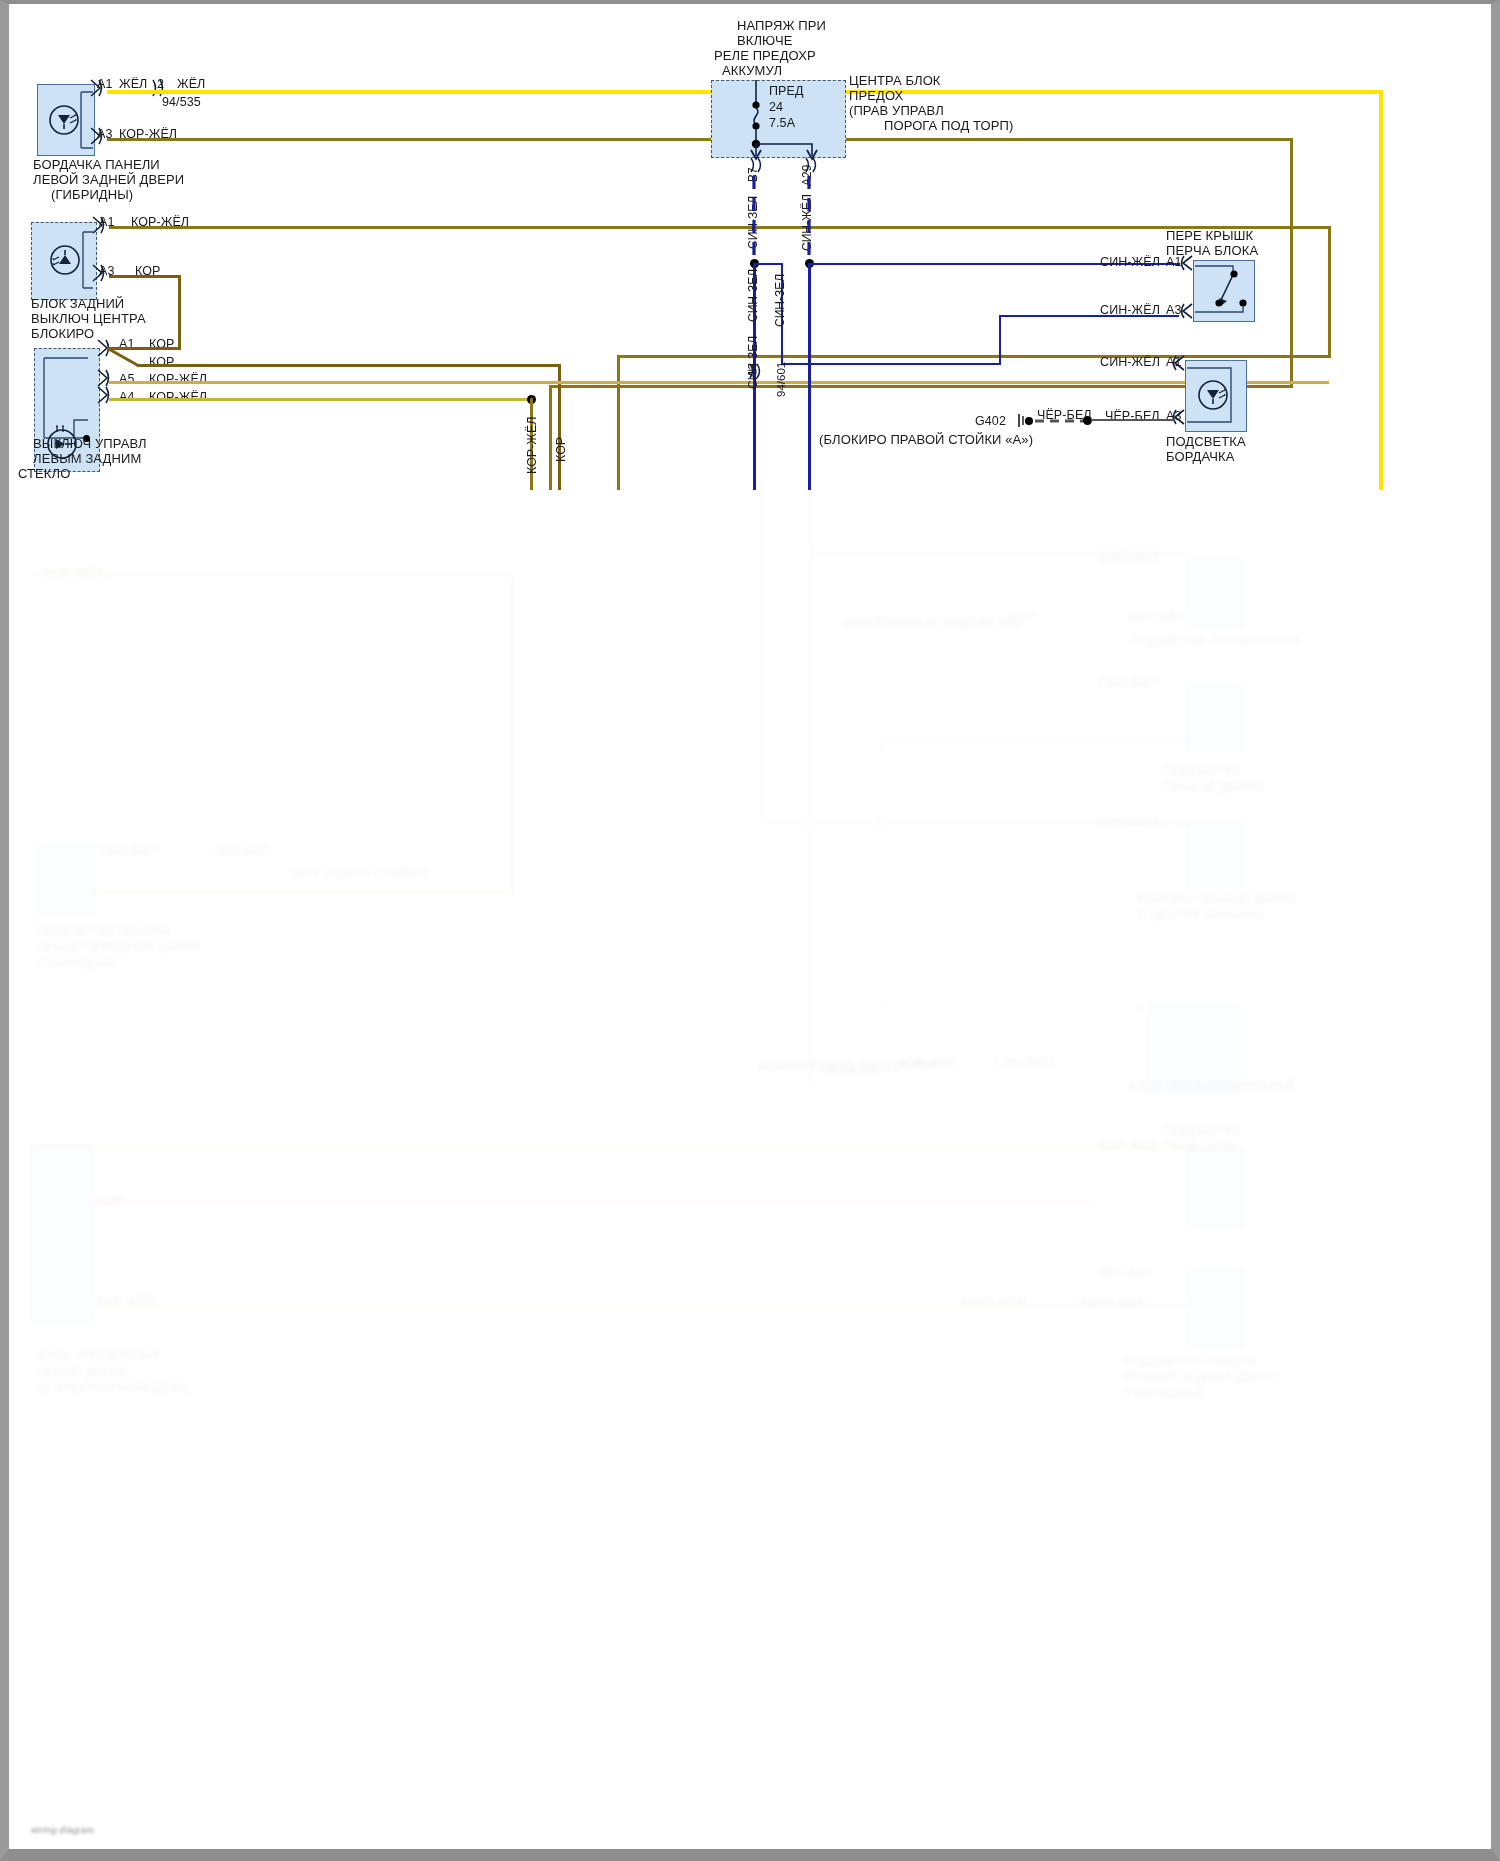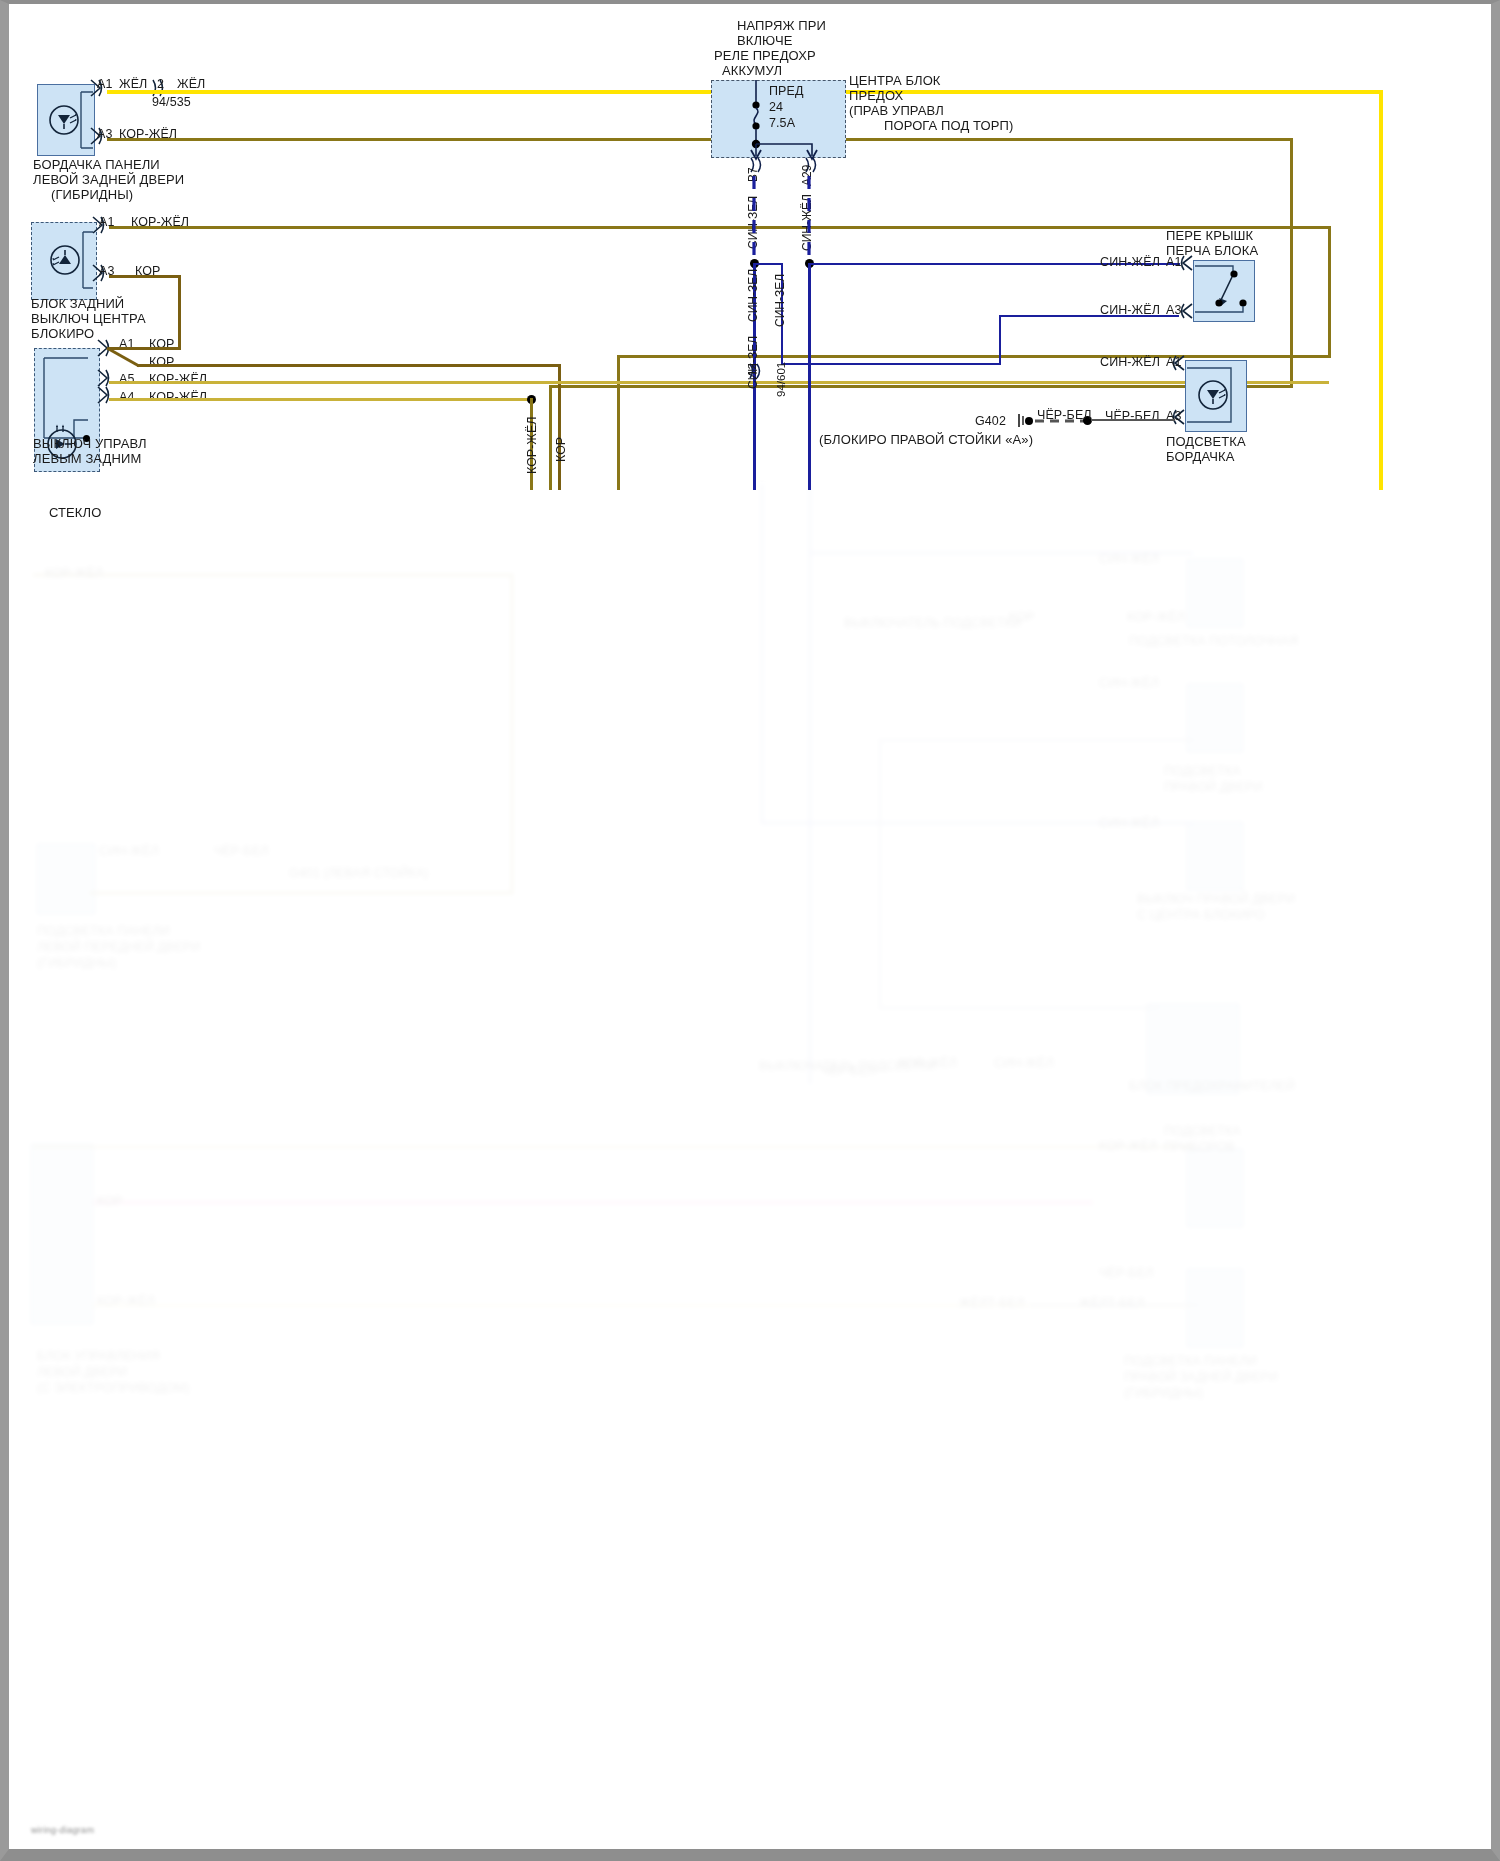--- a/index.html
+++ b/index.html
@@ -127,21 +127,21 @@
       <path d="M12,2 Q17,10 12,18" stroke="#12243a" stroke-width="1.6" fill="none"></path>
     </svg>
     <div class="lbl" style="left:88px;top:73px;">A1</div>
     <div class="lbl" style="left:110px;top:73px;">ЖЁЛ</div>
     <svg style="position:absolute;left:140px;top:74px;width:22px;height:22px;">
       <path d="M4,2 Q9,10 4,18" stroke="#12243a" stroke-width="1.5" fill="none"></path>
       <path d="M11,2 Q16,10 11,18" stroke="#12243a" stroke-width="1.5" fill="none"></path>
     </svg>
     <div class="lbl" style="left:148px;top:73px;">2</div>
     <div class="lbl" style="left:168px;top:73px;">ЖЁЛ</div>
-    <div class="lbl" style="left:143px;top:91px;">94/535</div>
+    <div class="lbl" style="left:153px;top:91px;">94/535</div>
     <div class="lbl" style="left:88px;top:123px;">A3</div>
     <div class="lbl" style="left:110px;top:123px;">КОР-ЖЁЛ</div>
     <div class="lbl b" style="left:24px;top:153px;">БОРДАЧКА ПАНЕЛИ</div>
     <div class="lbl b" style="left:24px;top:168px;">ЛЕВОЙ ЗАДНЕЙ ДВЕРИ</div>
     <div class="lbl b" style="left:24px;top:183px;margin-left:18px;">(ГИБРИДНЫ)</div>
 
     <div class="blk dash" style="left:22px;top:218px;width:66px;height:78px;"></div>
     <div class="blk nb" style="left:28px;top:222px;width:55px;height:70px;background:#cde3f5;"></div>
     <svg style="position:absolute;left:28px;top:222px;width:58px;height:70px;">
       <path d="M46,6 L46,62" stroke="#2d4a6b" stroke-width="1.4" fill="none"></path>
@@ -198,21 +198,21 @@
     </svg>
     <div class="lbl" style="left:110px;top:333px;">A1</div>
     <div class="lbl" style="left:140px;top:333px;">КОР</div>
     <div class="lbl" style="left:140px;top:351px;">КОР</div>
     <div class="lbl" style="left:110px;top:368px;">A5</div>
     <div class="lbl" style="left:140px;top:368px;">КОР-ЖЁЛ</div>
     <div class="lbl" style="left:110px;top:386px;">A4</div>
     <div class="lbl" style="left:140px;top:386px;">КОР-ЖЁЛ</div>
     <div class="lbl b" style="left:24px;top:432px;">ВЫКЛЮЧ УПРАВЛ</div>
     <div class="lbl b" style="left:24px;top:447px;">ЛЕВЫМ ЗАДНИМ</div>
-    <div class="lbl b" style="left:40px;top:462px;margin-top:39px;">СТЕКЛО</div>
+    <div class="lbl b" style="left:9px;top:462px;">СТЕКЛО</div>
 
     <div class="wire" style="left:98px;top:86px;width:1276px;height:4px;background:#ffe400;"></div>
     <div class="wire" style="left:1370px;top:86px;width:4px;height:400px;background:#ffe400;"></div>
 
     <div class="wire" style="left:98px;top:134px;width:1186px;height:3px;background:#8a7718;"></div>
     <div class="wire" style="left:1281px;top:134px;width:3px;height:250px;background:#8a7718;"></div>
     <div class="wire" style="left:540px;top:381px;width:744px;height:3px;background:#8a7718;"></div>
     <div class="wire" style="left:540px;top:381px;width:3px;height:105px;background:#8a7718;"></div>
 
     <div class="wire" style="left:100px;top:222px;width:1222px;height:3px;background:#8a7718;"></div>

